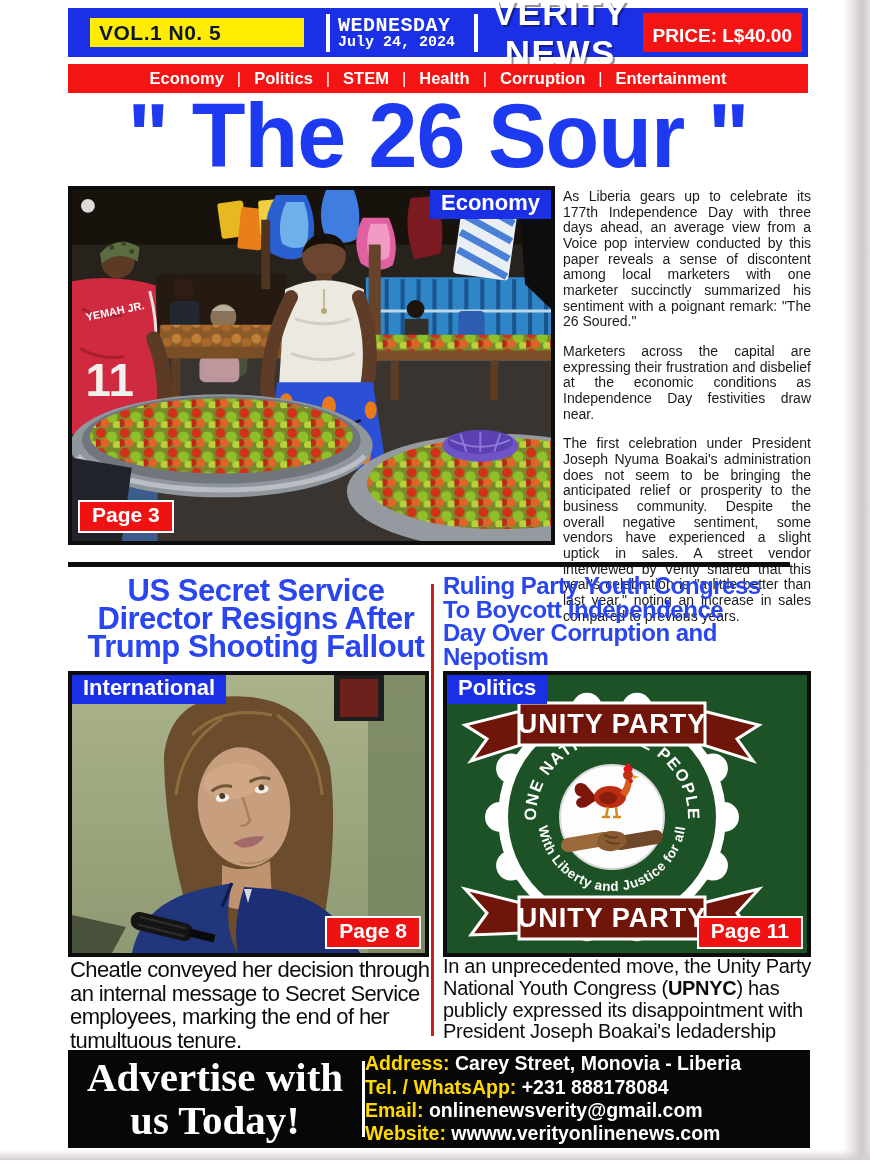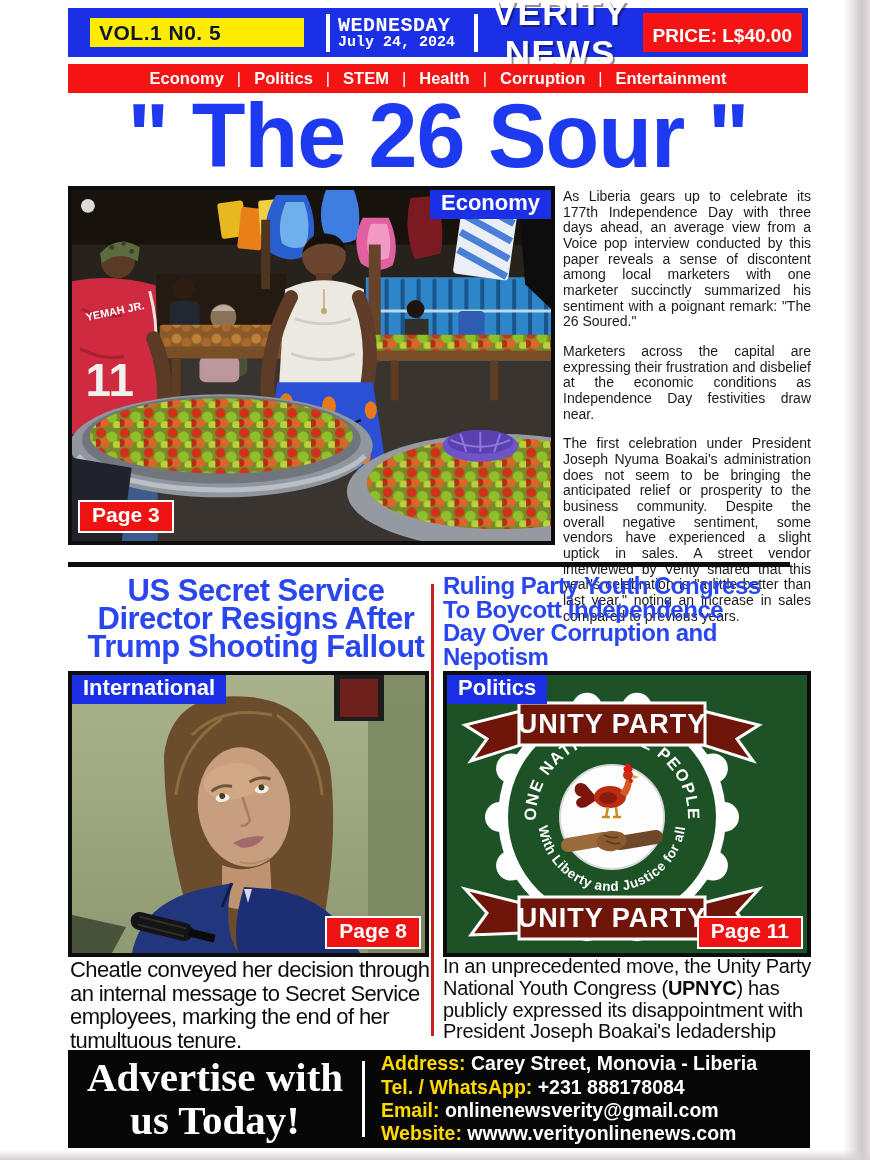--- a/index.html
+++ b/index.html
@@ -63,21 +63,21 @@
   .caption{position:absolute;color:#0d0d0d;}
   .cap-left{left:70px;top:958px;width:370px;font-size:22px;line-height:1.07;letter-spacing:-.6px;}
   .cap-right{left:443px;top:956px;width:378px;font-size:20px;line-height:1.09;letter-spacing:-.3px;}
   .cap-right b{font-weight:bold;}
   
   .ad{position:absolute;left:68px;top:1050px;width:742px;height:98px;background:#070707;
     display:flex;align-items:center;box-sizing:border-box;}
   .ad-left{width:294px;text-align:center;color:#fff;
     font-family:"Liberation Serif",serif;font-weight:bold;font-size:41px;line-height:1.06;}
   .ad-div{width:3px;height:76px;background:#fff;}
-  .ad-right{flex:1;padding-left:16px;font-size:19.5px;font-weight:bold;line-height:1.2;}
+  .ad-right{flex:1;font-size:19.5px;font-weight:bold;line-height:1.2;}
   .ad-line{white-space:nowrap;}
   .ad-label{color:#ffd800;}
   .ad-value{color:#fff;}
   svg text{font-family:"Liberation Sans",sans-serif;}
 </style>
 </head>
 <body>
 
 <div class="canvas">
 

